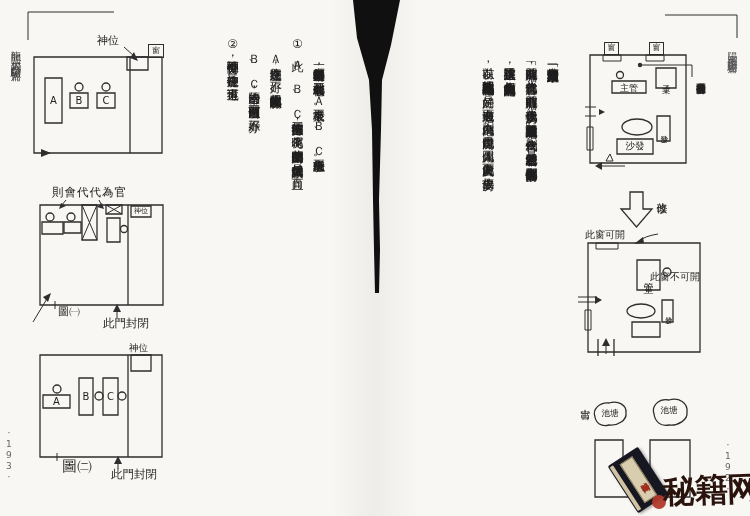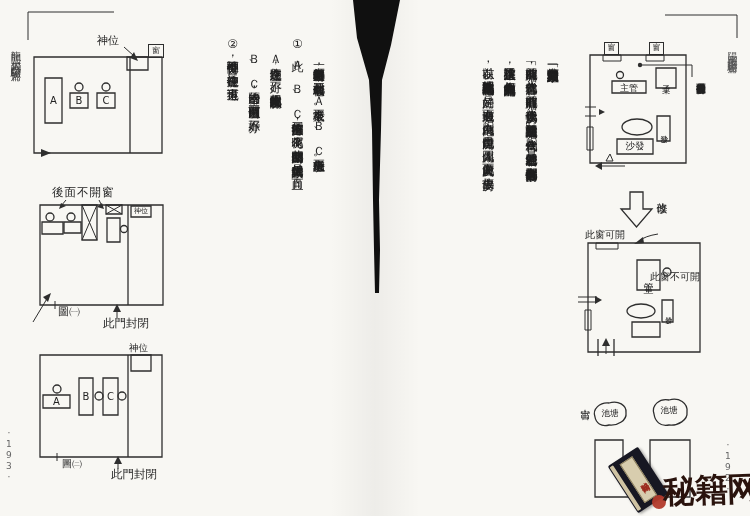--- a/index.html
+++ b/index.html
@@ -187,30 +187,30 @@
     <p class="i1">Ｂ、Ｃ的兩邊皆空，有兩個門可以進出，亦不好。</p>
     <p class="i0">②神位旁不可開窗，神位在龍邊，太逼也不可。</p>
   </div>
 
   <div class="lbl" style="left:97px;top:35px;font-size:11px;">神位</div>
   <div class="lbl ctr boxlbl" style="left:148px;top:44px;width:14px;height:12px;font-size:8px;">窗</div>
   <div class="lbl ctr" style="left:45px;top:78px;width:17px;height:45px;font-size:10px;">A</div>
   <div class="lbl ctr" style="left:70px;top:93px;width:18px;height:15px;font-size:10px;">B</div>
   <div class="lbl ctr" style="left:97px;top:93px;width:18px;height:15px;font-size:10px;">C</div>
 
-  <div class="lbl" style="left:52px;top:186px;font-size:11.5px;letter-spacing:1px;">後面不開窗</div>
+  <div class="lbl" style="left:52px;top:186px;font-size:11.5px;letter-spacing:1px;">則會代代為官</div>
   <div class="lbl ctr" style="left:131px;top:206px;width:20px;height:11px;font-size:7px;">神位</div>
   <div class="lbl" style="left:58px;top:306px;font-size:11px;text-align:center;">圖㈠</div>
   <div class="lbl" style="left:103px;top:317px;font-size:11.5px;">此門封閉</div>
 
   <div class="lbl" style="left:129px;top:343px;font-size:9.5px;">神位</div>
   <div class="lbl ctr" style="left:43px;top:395px;width:27px;height:13px;font-size:10px;">A</div>
   <div class="lbl ctr" style="left:79px;top:378px;width:14px;height:37px;font-size:10px;">B</div>
   <div class="lbl ctr" style="left:103px;top:378px;width:15px;height:37px;font-size:10px;">C</div>
-  <div class="lbl" style="left:62px;top:458px;font-size:10px;">圖㈡</div>
+  <div class="lbl" style="left:62px;top:458px;font-size:15px;">圖㈡</div>
   <div class="lbl" style="left:111px;top:468px;font-size:11.5px;">此門封閉</div>
 
   <div class="lbl vtext" style="left:727px;top:44px;font-size:10px;letter-spacing:2px;color:#555;">陽宅形煞斷驗篇</div>
   <div class="lbl vnum" style="left:722px;top:440px;font-size:9px;color:#666;letter-spacing:1px;">·192·</div>
 
   <div class="tb" style="left:412px;top:33px;width:151px;height:467px;">
     <p class="i2">有一篇文章是「楊救貧開門放水經」</p>
     <p class="i2">「門前左畔有池塘，代代為官進田莊，門前右畔有池塘，代代換妻損妻房。」這句話是說門前左邊有池塘，則會代代為官，但是池塘若在門右邊，則會有配偶去世再娶的情形。</p>
     <p class="i2">這種說法並不正確，但為何古人會有如此的論法呢？</p>
     <p class="i2">在以前，地理師認為池塘在門左則為青龍池，是好的，而右邊有池塘，則為白虎池，也是白虎開口，因此傷人，而白虎又屬女人，故傷妻房。</p>

